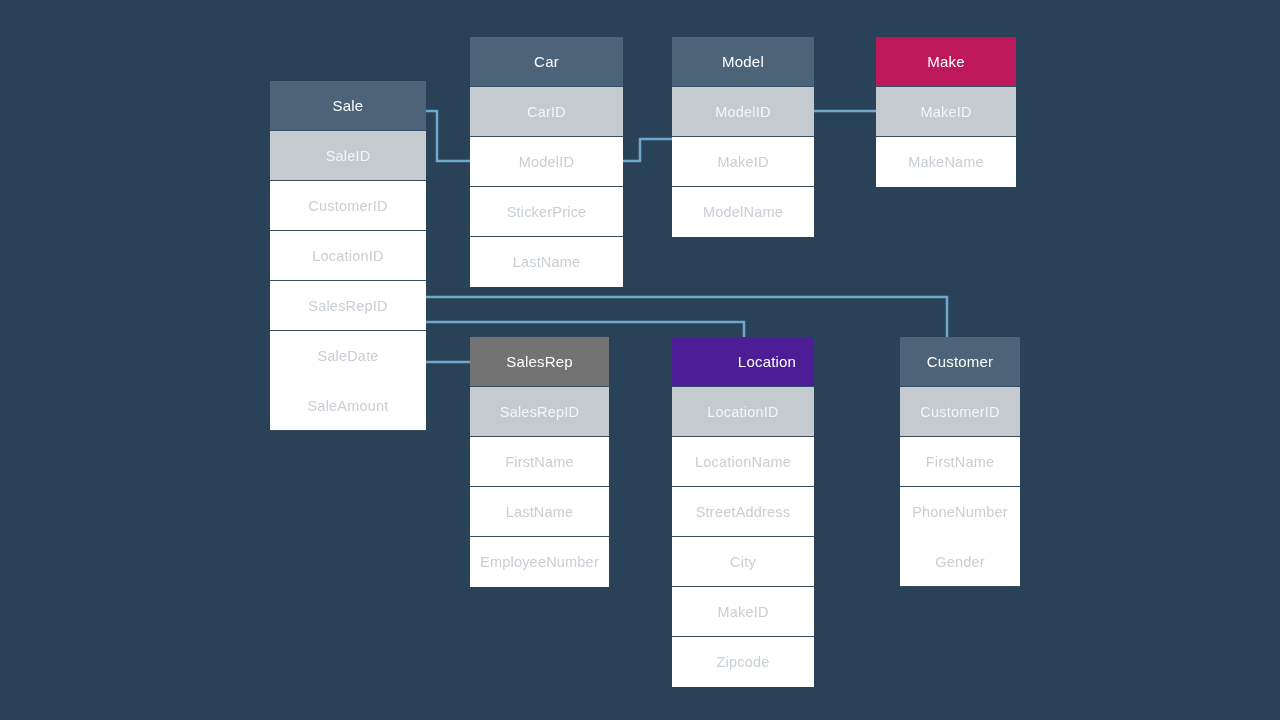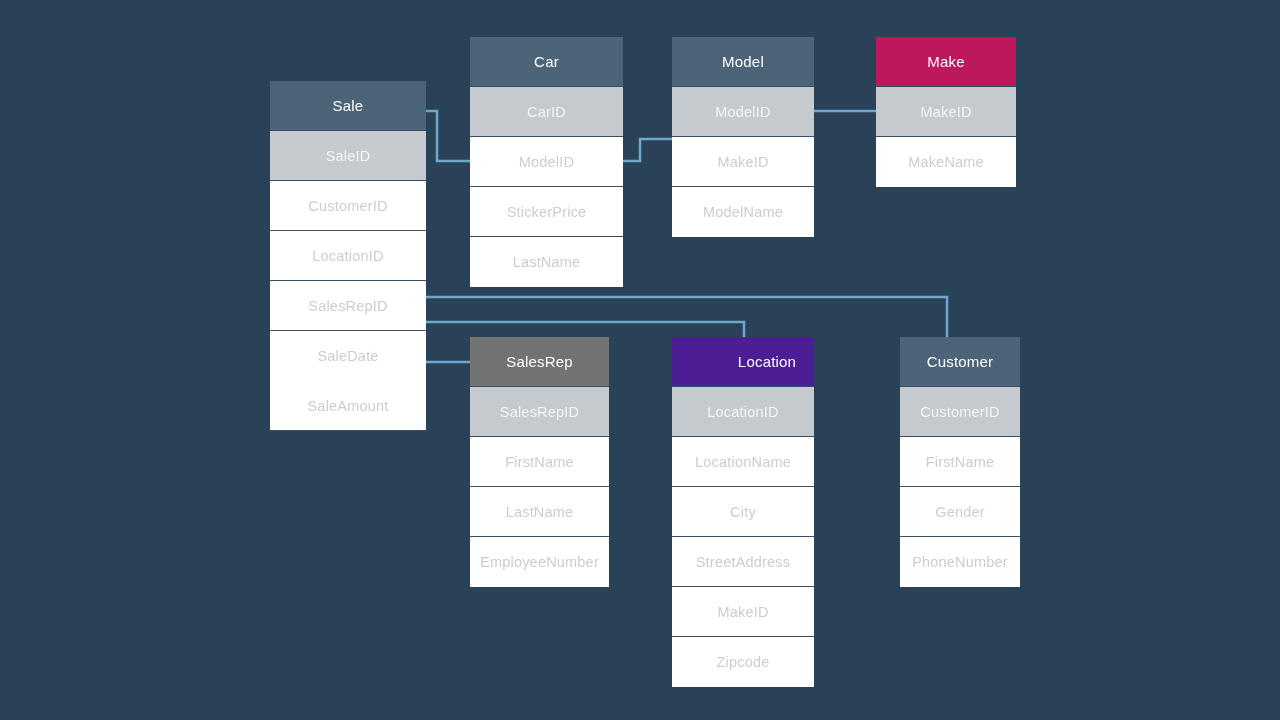--- a/index.html
+++ b/index.html
@@ -112,27 +112,27 @@
         <div class="entity-header" style="background: #737373;">SalesRep</div>
         <div class="entity-field pk">SalesRepID</div>
         <div class="entity-field">FirstName</div>
         <div class="entity-field">LastName</div>
         <div class="entity-field last">EmployeeNumber</div>
       </div>
       <div class="entity" style="left: 672px; top: 337px; width: 142px;">
         <div class="entity-header" style="background: #4c1d95; padding-left: 48px;">Location</div>
         <div class="entity-field pk">LocationID</div>
         <div class="entity-field">LocationName</div>
+        <div class="entity-field">StreetAddress</div>
         <div class="entity-field">City</div>
-        <div class="entity-field">StreetAddress</div>
         <div class="entity-field">MakeID</div>
         <div class="entity-field last">Zipcode</div>
       </div>
       <div class="entity" style="left: 876px; top: 337px; width: 120px; margin-left: 24px;">
         <div class="entity-header" style="background: rgb(76, 99, 120);">Customer</div>
         <div class="entity-field pk">CustomerID</div>
         <div class="entity-field">FirstName</div>
+        <div class="entity-field last">PhoneNumber</div>
         <div class="entity-field">Gender</div>
-        <div class="entity-field last">PhoneNumber</div>
       </div>
     </div>
 
 </div>
 
 </body></html>

